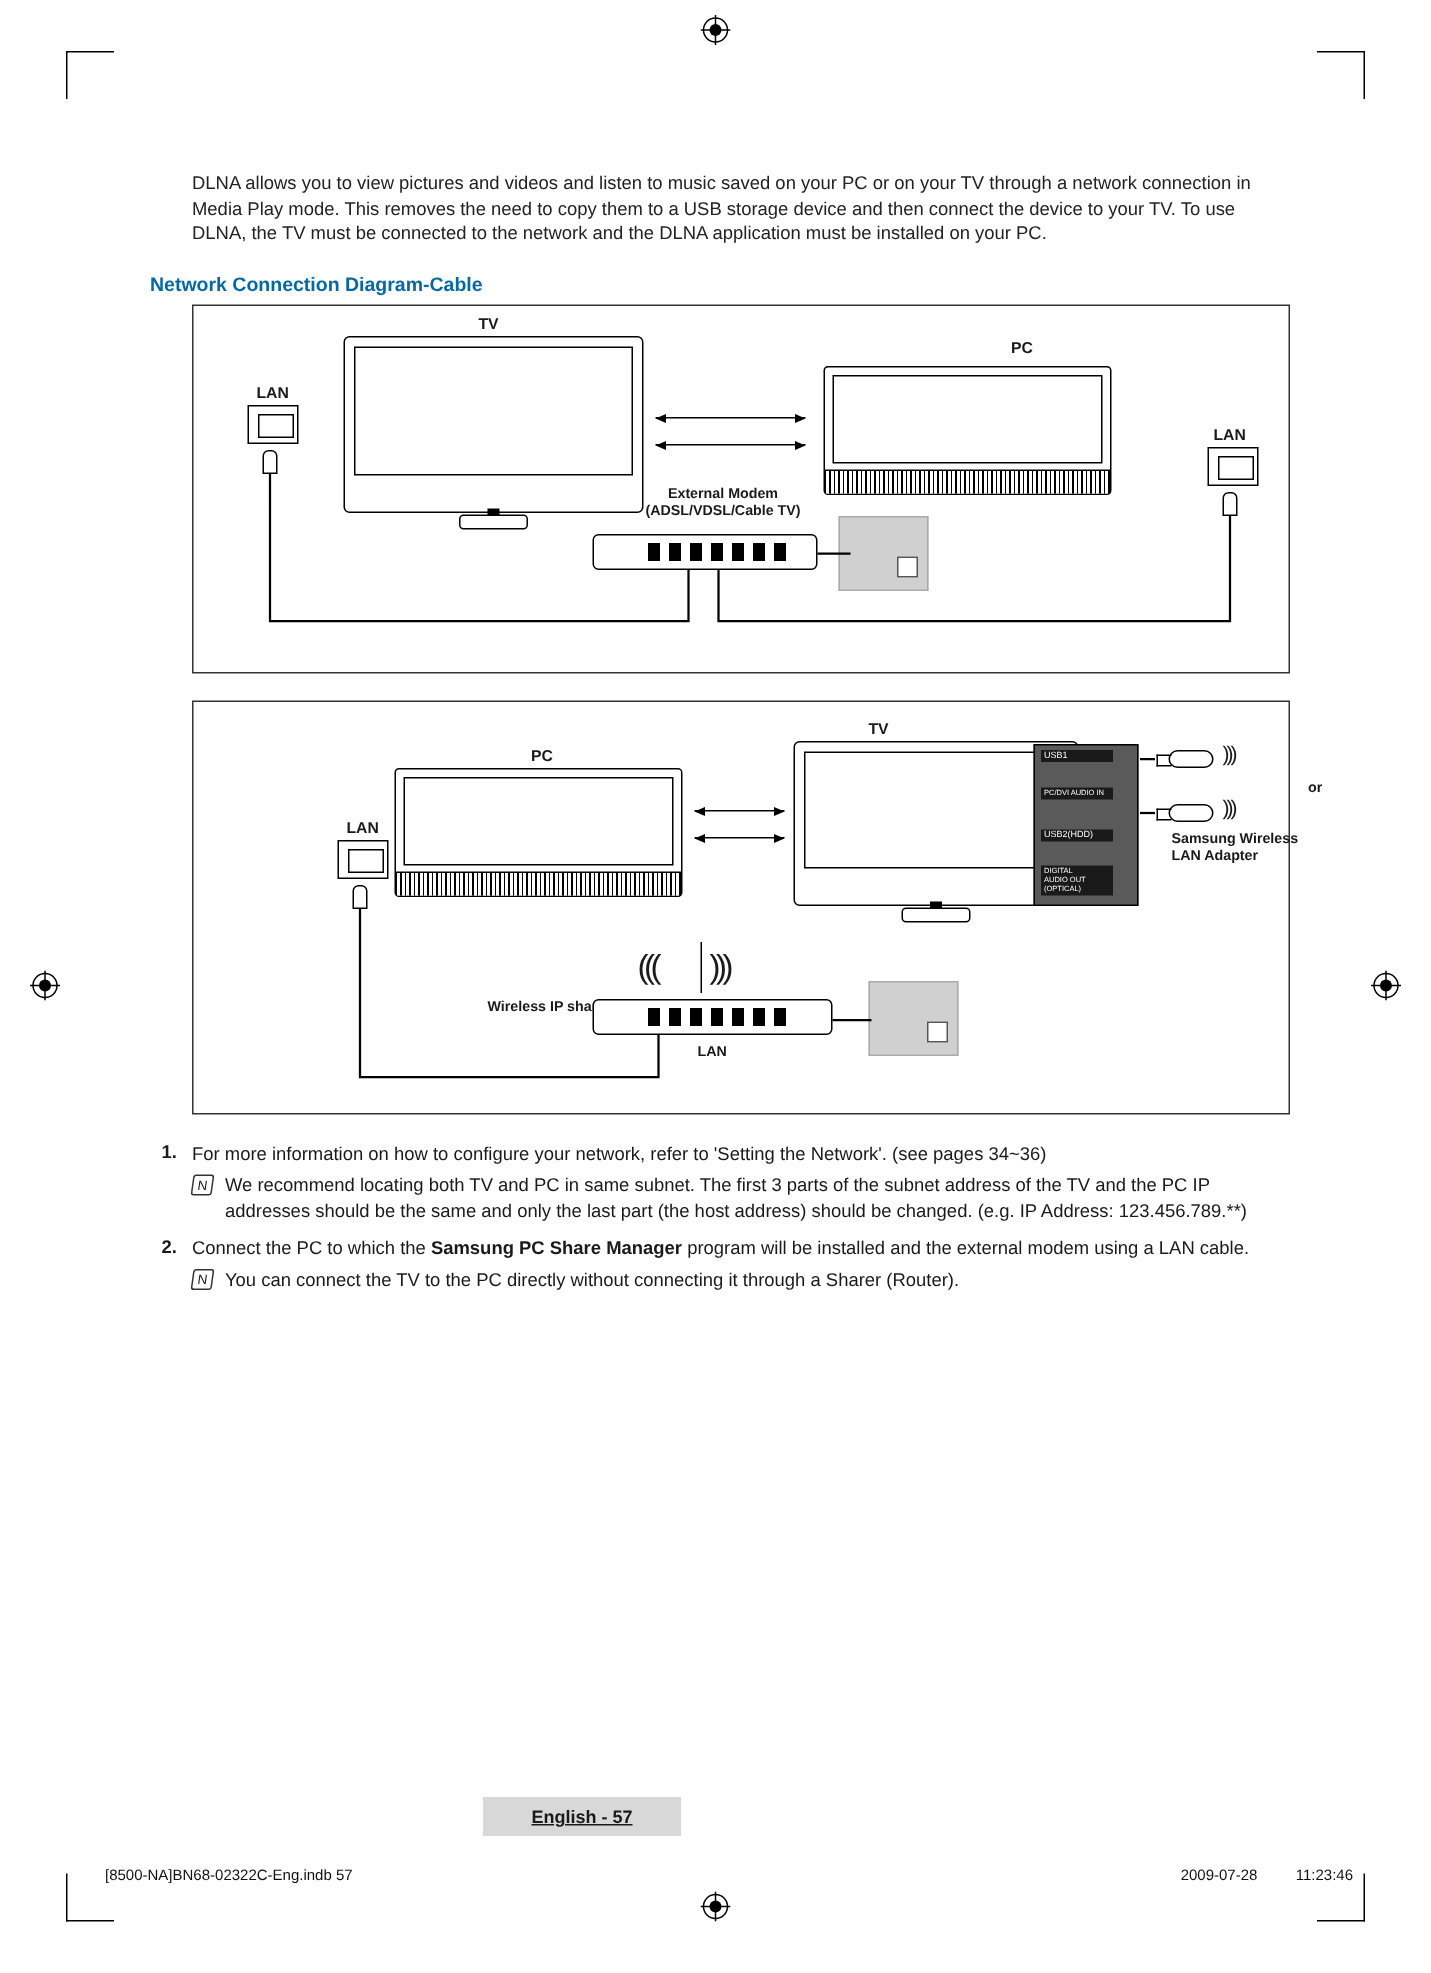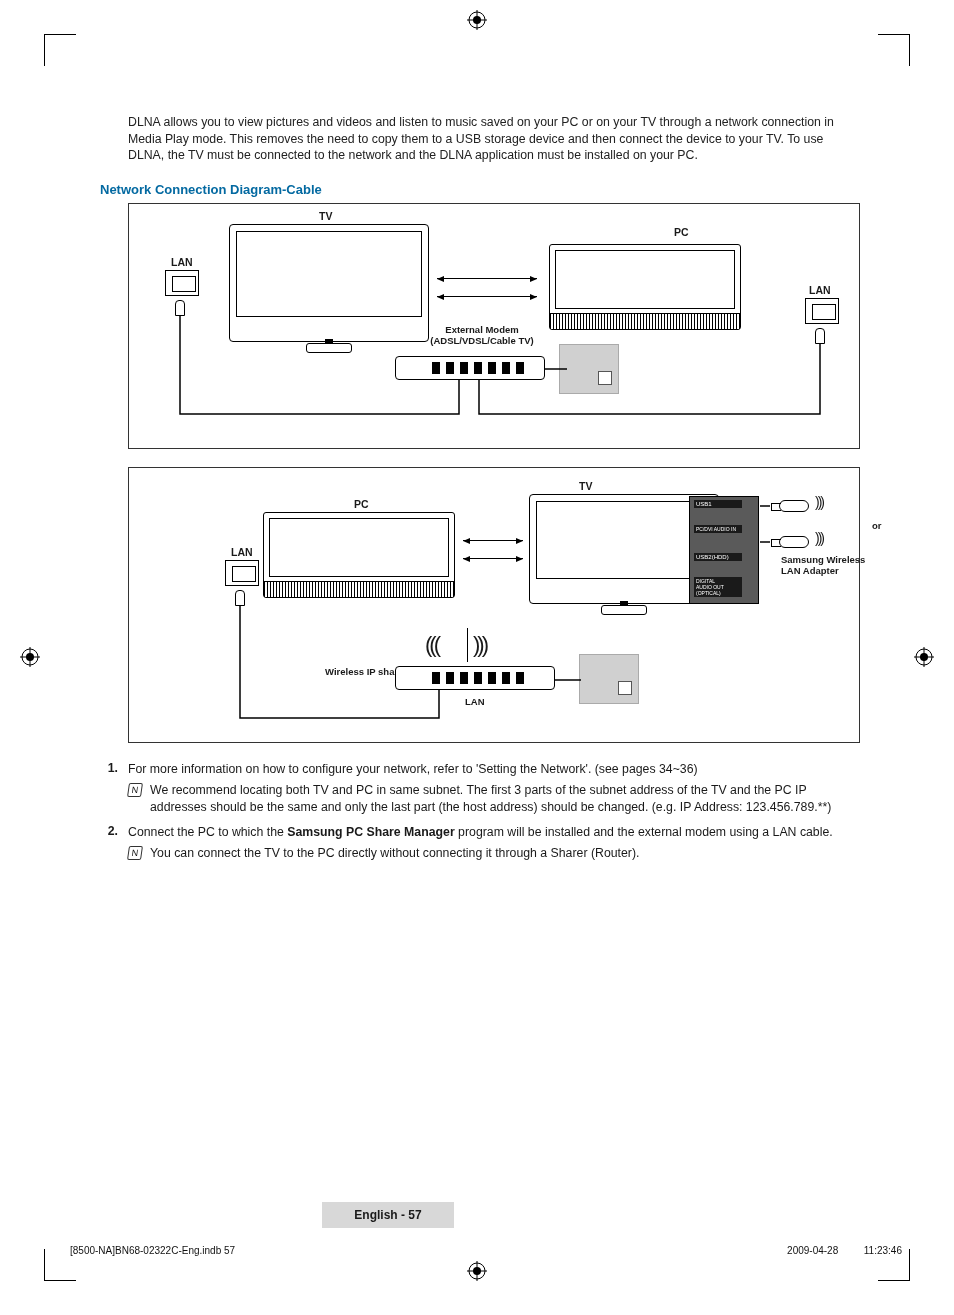--- a/index.html
+++ b/index.html
@@ -111,22 +111,23 @@
     display:flex;align-items:center;justify-content:center;
     font-size:9px; margin-right:8px; margin-top:1px;
     transform: skewX(-8deg);
   }
   .note-text { flex:1; }
   .strong { font-weight:bold; }
 
   .footer-bar {
     position:absolute;
     left:0; width:776px; top:1198px; height:30px;
-    display:flex; align-items:flex-end; justify-content:center;
+    display:flex; align-items:flex-start; justify-content:center;
     pointer-events:none;
+    text-decoration:underline;
   }
   .footer-center {
     background:#d8d8d8;
     padding: 6px 32px;
     font-size:12px;
     font-weight:bold;
   }
   .footer-file {
     position:absolute; left:58px; top:1245px; font-size:10px; color:#111;padding-left:12px;
   }
@@ -314,13 +315,13 @@
         </div>
       </div>
     </div>
   </div>
 </div>
 
 <div class="footer-bar">
   <div class="footer-center">English - 57</div>
 </div>
 <div class="footer-file">[8500-NA]BN68-02322C-Eng.indb   57</div>
-<div class="footer-ts">2009-04-28      11:23:46</div>
+<div class="footer-ts">2009-07-28      11:23:46</div>
 
 </body></html>

